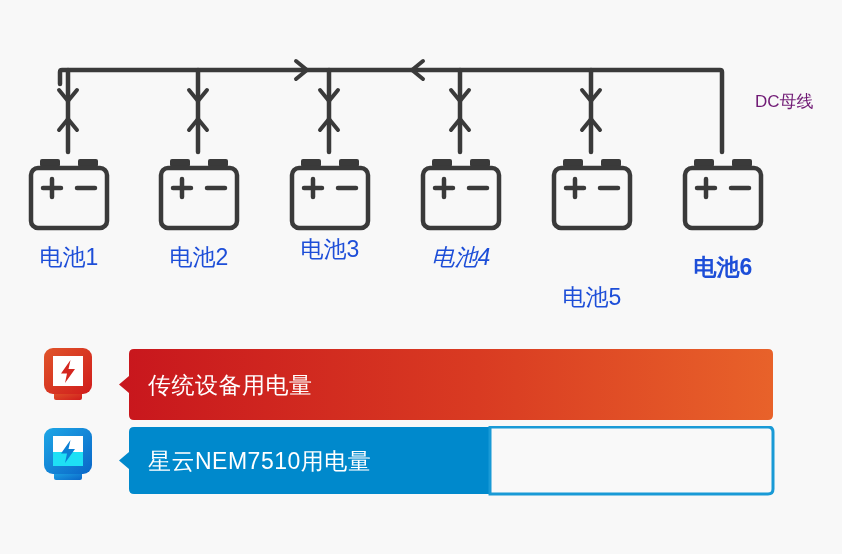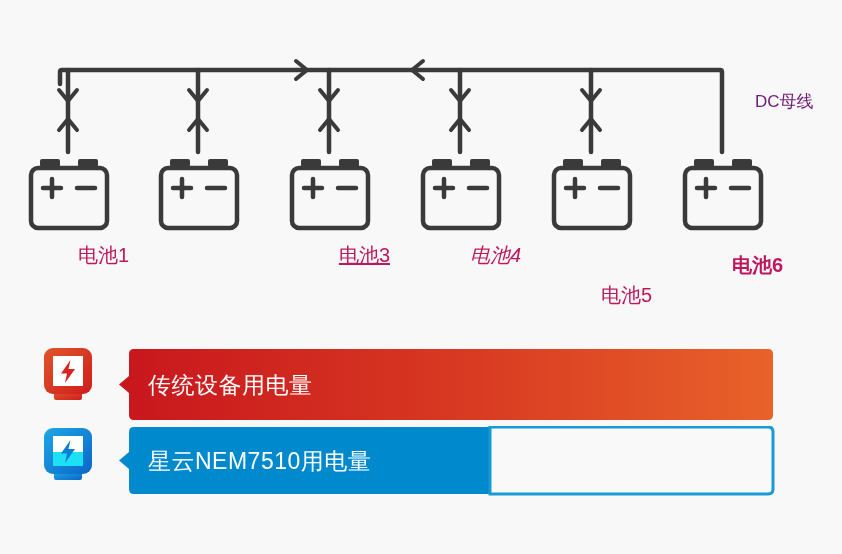--- a/index.html
+++ b/index.html
@@ -23,23 +23,23 @@
   
   #circuit {
     position: absolute;
     left: 0;
     top: 0;
     width: 842px;
     height: 300px;
   }
   .batt-label {
     position: absolute;
-    font-size: 20px;
-    color: #be185d;
-    text-align: right;
+    font-size: 23px;
+    color: #1d4ed8;
+    text-align: center;
     width: 120px;
     white-space: nowrap;
   }
   #bus-label {
     position: absolute;
     left: 755px;
     top: 90px;
     font-size: 17px;
     color: #701a75;
     white-space: nowrap;
@@ -179,21 +179,22 @@
         <rect x="694" y="159" width="20" height="8" rx="2" fill="#3a3a3a"></rect>
         <rect x="732" y="159" width="20" height="8" rx="2" fill="#3a3a3a"></rect>
         <rect x="685" y="168" width="76" height="60" rx="7" fill="none" stroke="#3a3a3a" stroke-width="4.5"></rect>
         <path d="M 697 188 L 715 188 M 706 179 L 706 197" stroke="#3a3a3a" stroke-width="4.5" stroke-linecap="round"></path>
         <path d="M 731 188 L 749 188" stroke="#3a3a3a" stroke-width="4.5" stroke-linecap="round"></path>
       </g>
     </g>
   </svg>
 
   <div class="batt-label" style="left:9px;  top:242px;">电池1</div>
-  <div class="batt-label" style="left:270px;top:242px;text-decoration:underline;">电池3</div>
+  <div class="batt-label" style="left:139px;top:242px;">电池2</div>
+  <div class="batt-label" style="left:270px;top:234px;">电池3</div>
   <div class="batt-label" style="left:401px;top:242px;font-style:italic;">电池4</div>
   <div class="batt-label" style="left:532px;top:242px;margin-top:40px;">电池5</div>
   <div class="batt-label" style="left:663px;top:252px;font-weight:bold;">电池6</div>
 
   <div id="bus-label">DC母线</div>
 
   <div class="bar-row" id="row-red">
 
     <svg class="bar-icon" viewBox="0 0 56 60">
       <defs>

